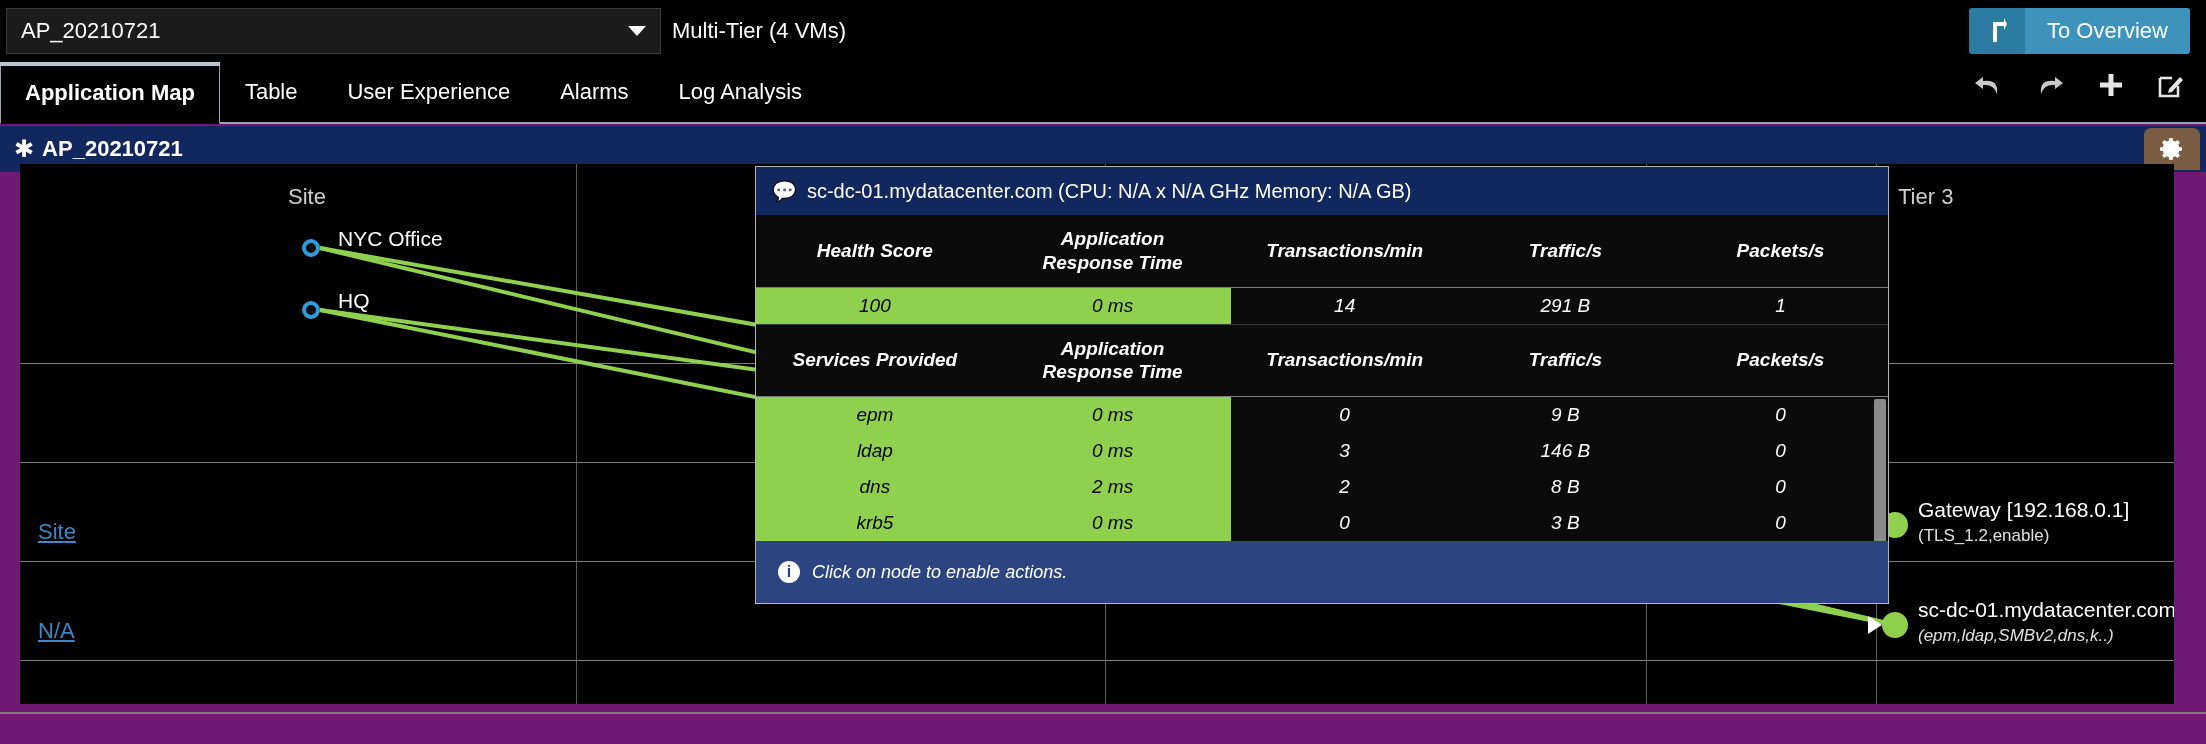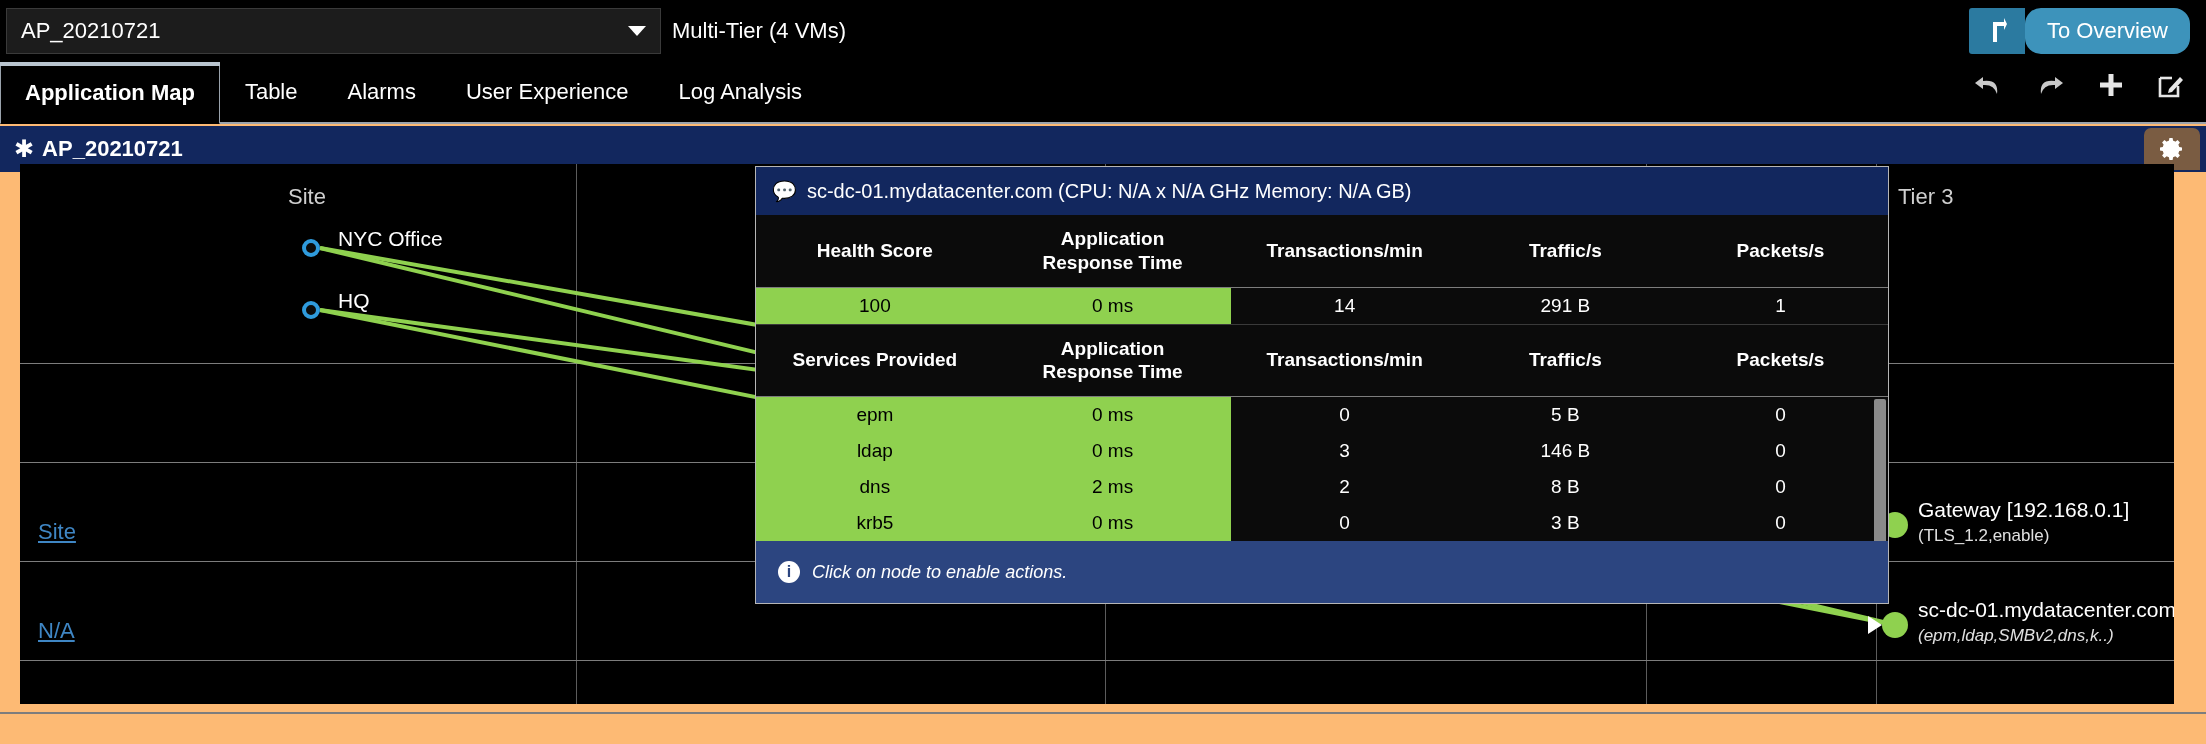--- a/index.html
+++ b/index.html
@@ -2,21 +2,21 @@
 <html><head>
 <meta charset="utf-8">
 <style>
   * { box-sizing: border-box; margin: 0; padding: 0; }
   html, body {
     width: 2206px; height: 744px;
     background: #000;
     font-family: "Liberation Sans", sans-serif;
     overflow: hidden;
   }
-  .app { position: relative; width: 2206px; height: 744px; background: #fdba74; }
+  .app { position: relative; width: 2206px; height: 744px; background: #701a75; }
 
   
   .topbar {
     position: absolute; left: 0; top: 0; width: 2206px; height: 62px;
     background: #000;
   }
   .app-select {
     position: absolute; left: 6px; top: 8px; width: 655px; height: 46px;
     background: #1c1c1c; border: 1px solid #3a3a3a;
     display: flex; align-items: center; padding: 0 14px;
@@ -38,21 +38,21 @@
     cursor: pointer;
   }
   .to-overview-icon {
     background: #2b7aa0; width: 56px;
     display: flex; align-items: center; justify-content: center;
     color: #fff; font-size: 24px; font-weight: bold;
   }
   .to-overview-text {
     background: #3d93bb; padding: 0 22px;
     display: flex; align-items: center;
-    color: #fff; font-size: 22px; border-radius: 16px;
+    color: #fff; font-size: 22px;
   }
 
   
   .tabbar {
     position: absolute; left: 0; top: 62px; width: 2206px; height: 62px;
     background: #000; border-bottom: 2px solid #9aa3ad;
     display: flex; align-items: flex-end;
   }
   .tab {
     height: 60px; display: flex; align-items: center;
@@ -131,21 +131,21 @@
   
   .popup {
     position: absolute; left: 735px; top: 174px; width: 1134px;
     border: 1px solid #b6b6b6; background: #0b0b0b; z-index: 40;
   }
   .popup-head {
     height: 48px; background: #12275e; display: flex; align-items: center;
     padding-left: 16px; gap: 10px;
   }
   .popup-head-title { color: #fff; font-size: 20px; }
-  .ptable { width: 100%; border-collapse: collapse; table-layout: fixed; }
+  .ptable { width: 100%; border-collapse: collapse; table-layout: fixed; font-style: italic; }
   .ptable th {
     background: #0b0b0b; color: #fff; font-size: 19px; font-weight: bold;
     padding: 12px 4px; text-align: center; line-height: 1.25;
     border-bottom: 1px solid #7d7d7d;
   }
   .ptable td {
     color: #fff; font-size: 19px; text-align: center; padding: 7px 4px;
     background: #0b0b0b;
   }
   .ptable td.green { background: #8fd14f; color: #000; }
@@ -197,24 +197,24 @@
   </div>
 
   <div class="tabbar">
     <div class="tab active">
       <span>Application Map</span>
     </div>
     <div class="tab">
       <span>Table</span>
     </div>
     <div class="tab">
+      <span>User Experience</span>
+    </div>
+    <div class="tab">
       <span>Alarms</span>
-    </div>
-    <div class="tab">
-      <span>User Experience</span>
     </div>
     <div class="tab">
       <span>Log Analysis</span>
     </div>
 
     <div class="tabbar-actions">
       <span class="tb-icon">
         <svg width="28" height="22" viewBox="0 0 28 22">
           <path d="M9 3 L1 9 L9 15 L9 11 Q20 10 23 20 Q25 5 9 7 Z" fill="#c9c9c9"></path>
         </svg>
@@ -366,21 +366,21 @@
               <col style="width:21%">
               <col style="width:20%">
             <col style="width:19%">
               <col style="width:19%">
           </colgroup>
           <tbody>
             <tr>
               <td class="green">epm</td>
               <td class="green">0 ms</td>
               <td>0</td>
-              <td>5 B</td>
+              <td>9 B</td>
               <td>0</td>
             </tr>
             <tr>
               <td class="green">ldap</td>
               <td class="green">0 ms</td>
               <td>3</td>
               <td>146 B</td>
               <td>0</td>
             </tr>
             <tr>

